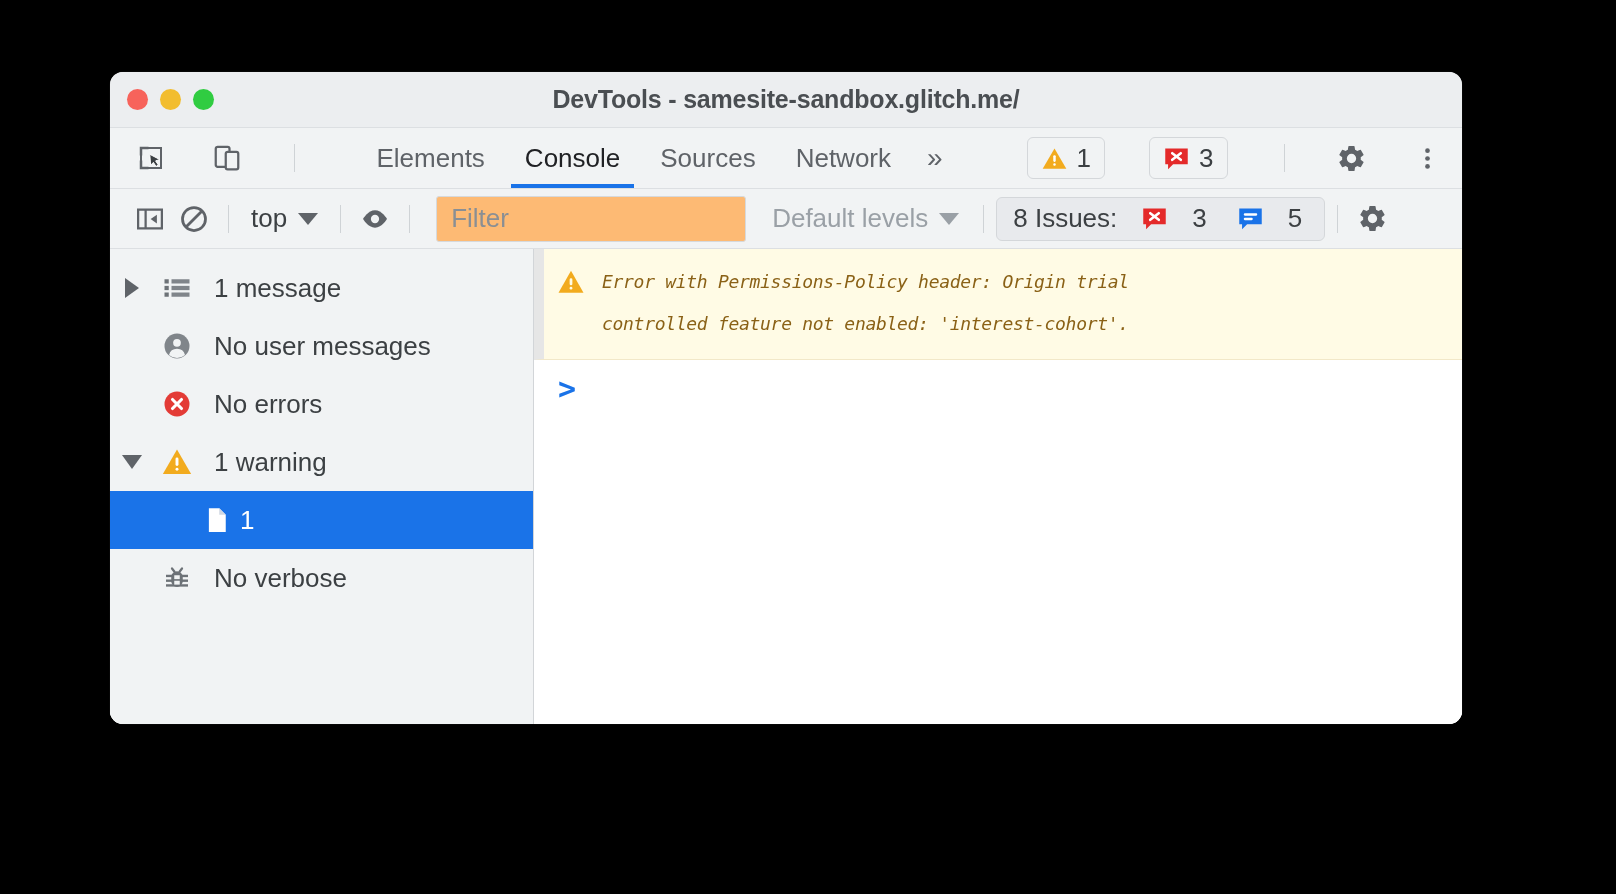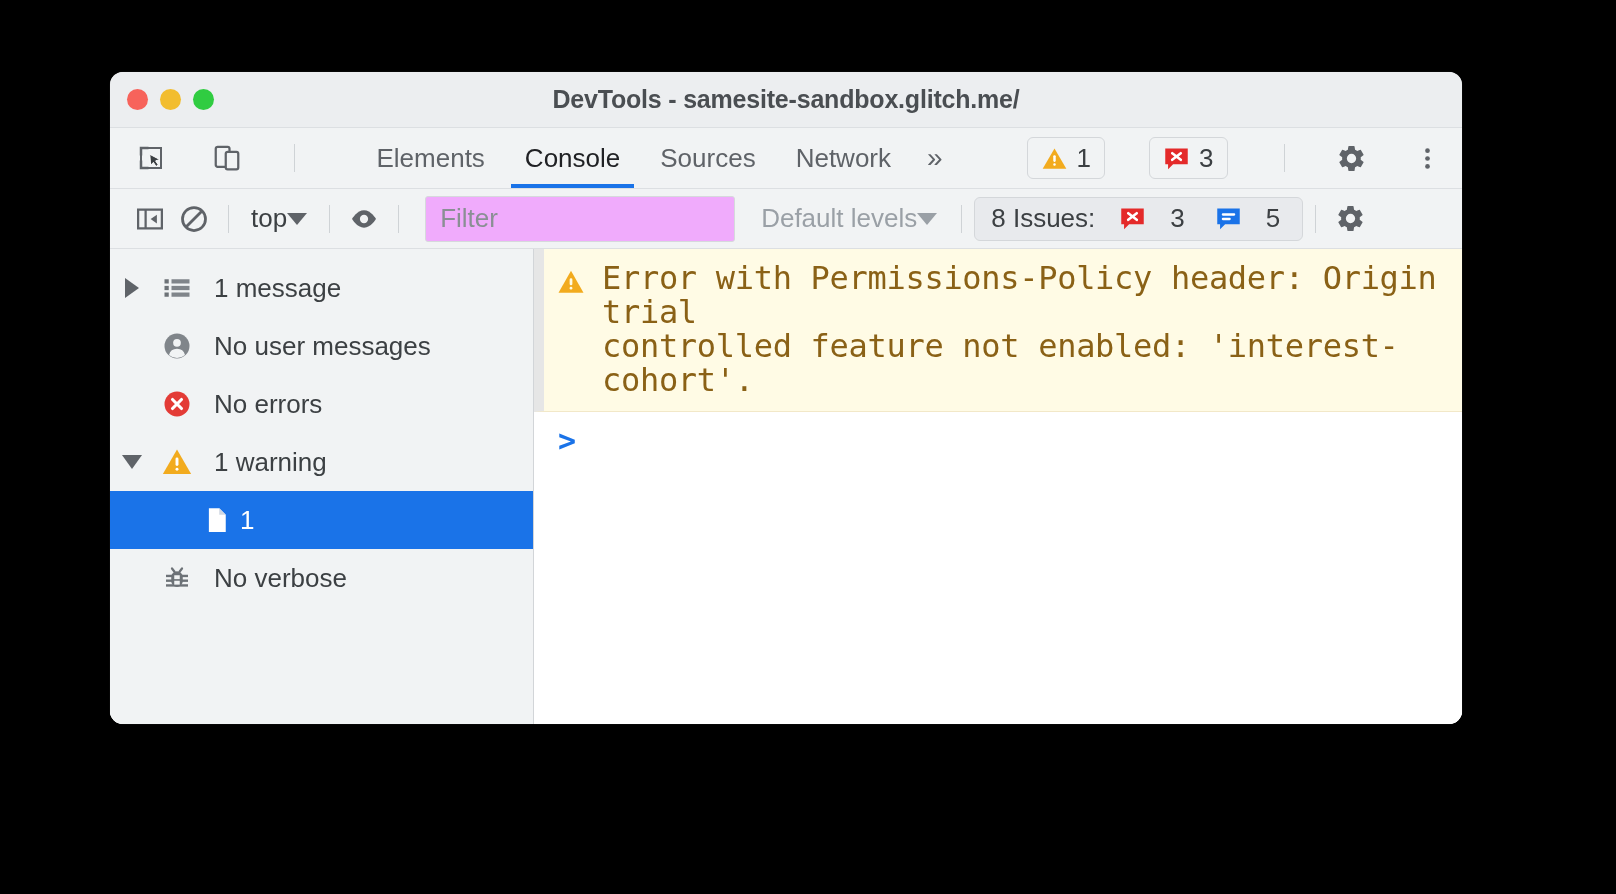--- a/index.html
+++ b/index.html
@@ -111,47 +111,47 @@
     display: flex;
     align-items: center;
     padding: 0 14px 0 18px;
   }
   .ct-btn {
     width: 44px; height: 44px;
     display: flex; align-items: center; justify-content: center;
     cursor: pointer;
   }
   .ctx-select {
-    display: flex; align-items: center; 
+    display: flex; align-items: center; gap: 11px;
     font-size: 26px;
     color: #3c4043;
     padding: 0 10px;
     cursor: pointer;
     white-space: nowrap;
   }
   .caret {
     width: 0; height: 0;
     border-left: 10px solid transparent;
     border-right: 10px solid transparent;
     border-top: 12px solid #5f6368;
   }
   .filter-input {
     width: 310px; height: 46px;
-    background: #f0abfc;
+    background: #fdba74;
     border: 1px solid #d6d9dc;
     border-radius: 3px;
     font-size: 26px;
     color: #5f6368;
     padding: 0 14px;
     font-family: "Liberation Sans", sans-serif;
     margin: 0 14px;
   }
   .filter-input::placeholder { color: #8a8f94; opacity: 1; }
   .levels-select {
-    display: flex; align-items: center; gap: 0;
+    display: flex; align-items: center; gap: 11px;
     font-size: 26px;
     color: #9aa0a6;
     padding: 0 12px;
     cursor: pointer;
     white-space: nowrap;
   }
   .caret-gray {
     width: 0; height: 0;
     border-left: 10px solid transparent;
     border-right: 10px solid transparent;
@@ -224,26 +224,27 @@
   .msg-warning {
     background: #fffbe5;
     border-bottom: 1px solid #f2e8c8;
     border-left: 10px solid #e6e6e6;
     display: flex;
     padding: 12px 14px 14px 12px;
   }
   .msg-icon { flex: 0 0 42px; padding-top: 6px; }
   .msg-text {
     font-family: "DejaVu Sans Mono", monospace;
-    font-size: 32px;
-    line-height: 34px;
+    font-size: 18px;
+    line-height: 42px;
     color: #8a6116;
     white-space: pre-wrap;
     padding-left: 4px;
     letter-spacing: -0.3px;
+    font-style: italic;
   }
   .prompt-row {
     display: flex;
     align-items: flex-start;
     padding: 14px 0 0 24px;
     height: 60px;
   }
   .prompt-chevron {
     color: #1a73e8;
     font-size: 30px;

